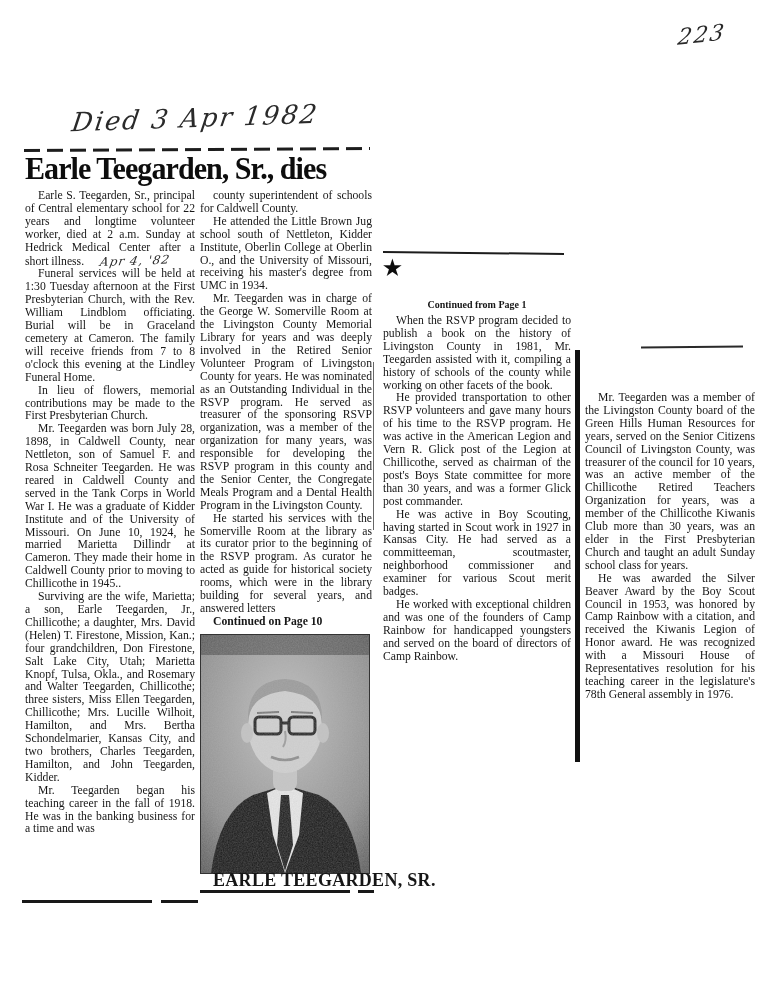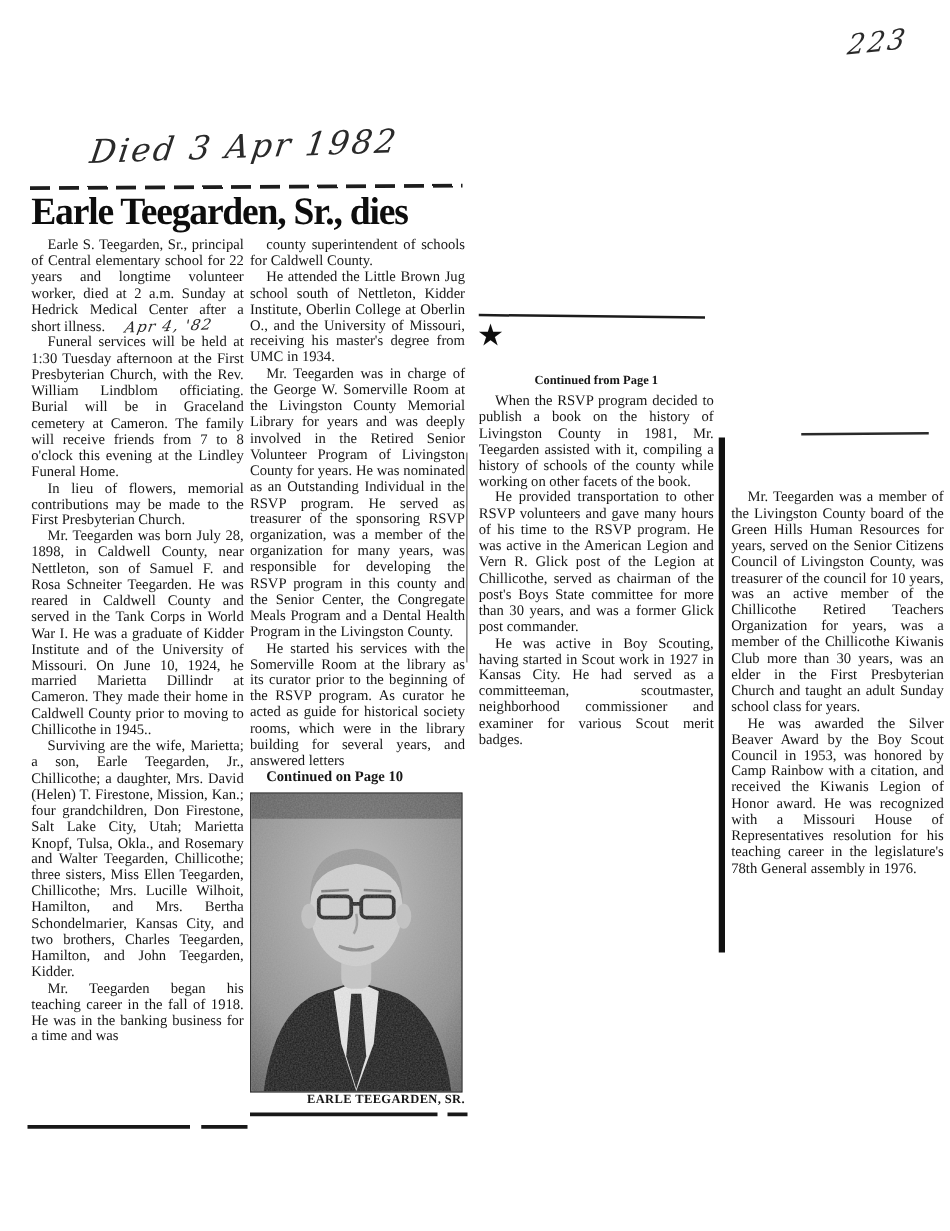--- a/index.html
+++ b/index.html
@@ -30,21 +30,21 @@
   }
   
   .col{position:absolute;font-size:11.7px;line-height:12.9px;text-align:justify;}
   .col p, .para{margin:0;text-indent:13px;}
   .col-1{left:25px;top:190px;width:170px;}
   .col-2{left:200px;top:190px;width:172px;}
   .continued-note{font-weight:bold;text-indent:0;padding-right:6px;margin-top:1px;}
   
   .photo-wrap{margin-top:5px;width:168px;height:238px;background:#9a9a9a;border:1px solid #333;}
   .photo-wrap svg{display:block;width:100%;height:100%;}
-  .photo-caption{font-weight:bold;font-size:10px;letter-spacing:.3px;margin-top:4px;text-indent:0;text-align:right;white-space:nowrap;}
+  .photo-caption{font-weight:bold;font-size:18px;letter-spacing:.3px;margin-top:4px;text-indent:0;text-align:center;white-space:nowrap;}
   .caption-rule{margin-top:3px;height:3px;width:150px;background:#181818;position:relative;}
   .caption-rule:after{content:"";position:absolute;left:158px;top:0;width:16px;height:3px;background:#181818;}
   
   .col1-rule-a{position:absolute;left:22px;top:900px;width:130px;height:3px;background:#181818;}
   .col1-rule-b{position:absolute;left:161px;top:900px;width:37px;height:3px;background:#181818;}
   
   .cont-rule{position:absolute;left:383px;top:252px;width:181px;height:2px;background:#1c1c1c;transform:rotate(.6deg);}
   .cont-header{
     position:absolute;left:383px;top:257px;margin:0;white-space:nowrap;
     font-size:28px;font-weight:bold;letter-spacing:-.5px;color:#0d0d0d;
@@ -144,20 +144,21 @@
   <div class="cont-rule"></div>
   <h2 class="cont-header">
     <span class="star">★</span>
   </h2>
   <p class="continued-from">Continued from Page 1</p>
 
   <div class="col cont-col-1">
       <p class="para">When the RSVP program decided to publish a book on the history of Livingston County in 1981, Mr. Teegarden assisted with it, compiling a history of schools of the county while working on other facets of the book.</p>
       <p class="para">He provided transportation to other RSVP volunteers and gave many hours of his time to the RSVP program. He was active in the American Legion and Vern R. Glick post of the Legion at Chillicothe, served as chairman of the post's Boys State committee for more than 30 years, and was a former Glick post commander.</p>
       <p class="para">He was active in Boy Scouting, having started in Scout work in 1927 in Kansas City. He had served as a committeeman, scoutmaster, neighborhood commissioner and examiner for various Scout merit badges.</p>
+      <p class="para">He worked with exceptional children and was one of the founders of Camp Rainbow for handicapped youngsters and served on the board of directors of Camp Rainbow.</p>
     </div>
 
   <div class="vbar"></div>
   <div class="cont2-top-rule"></div>
 
   <div class="col cont-col-2">
       <p class="para">Mr. Teegarden was a member of the Livingston County board of the Green Hills Human Resources for years, served on the Senior Citizens Council of Livingston County, was treasurer of the council for 10 years, was an active member of the Chillicothe Retired Teachers Organization for years, was a member of the Chillicothe Kiwanis Club more than 30 years, was an elder in the First Presbyterian Church and taught an adult Sunday school class for years.</p>
       <p class="para">He was awarded the Silver Beaver Award by the Boy Scout Council in 1953, was honored by Camp Rainbow with a citation, and received the Kiwanis Legion of Honor award. He was recognized with a Missouri House of Representatives resolution for his teaching career in the legislature's 78th General assembly in 1976.</p>
     </div>
 

